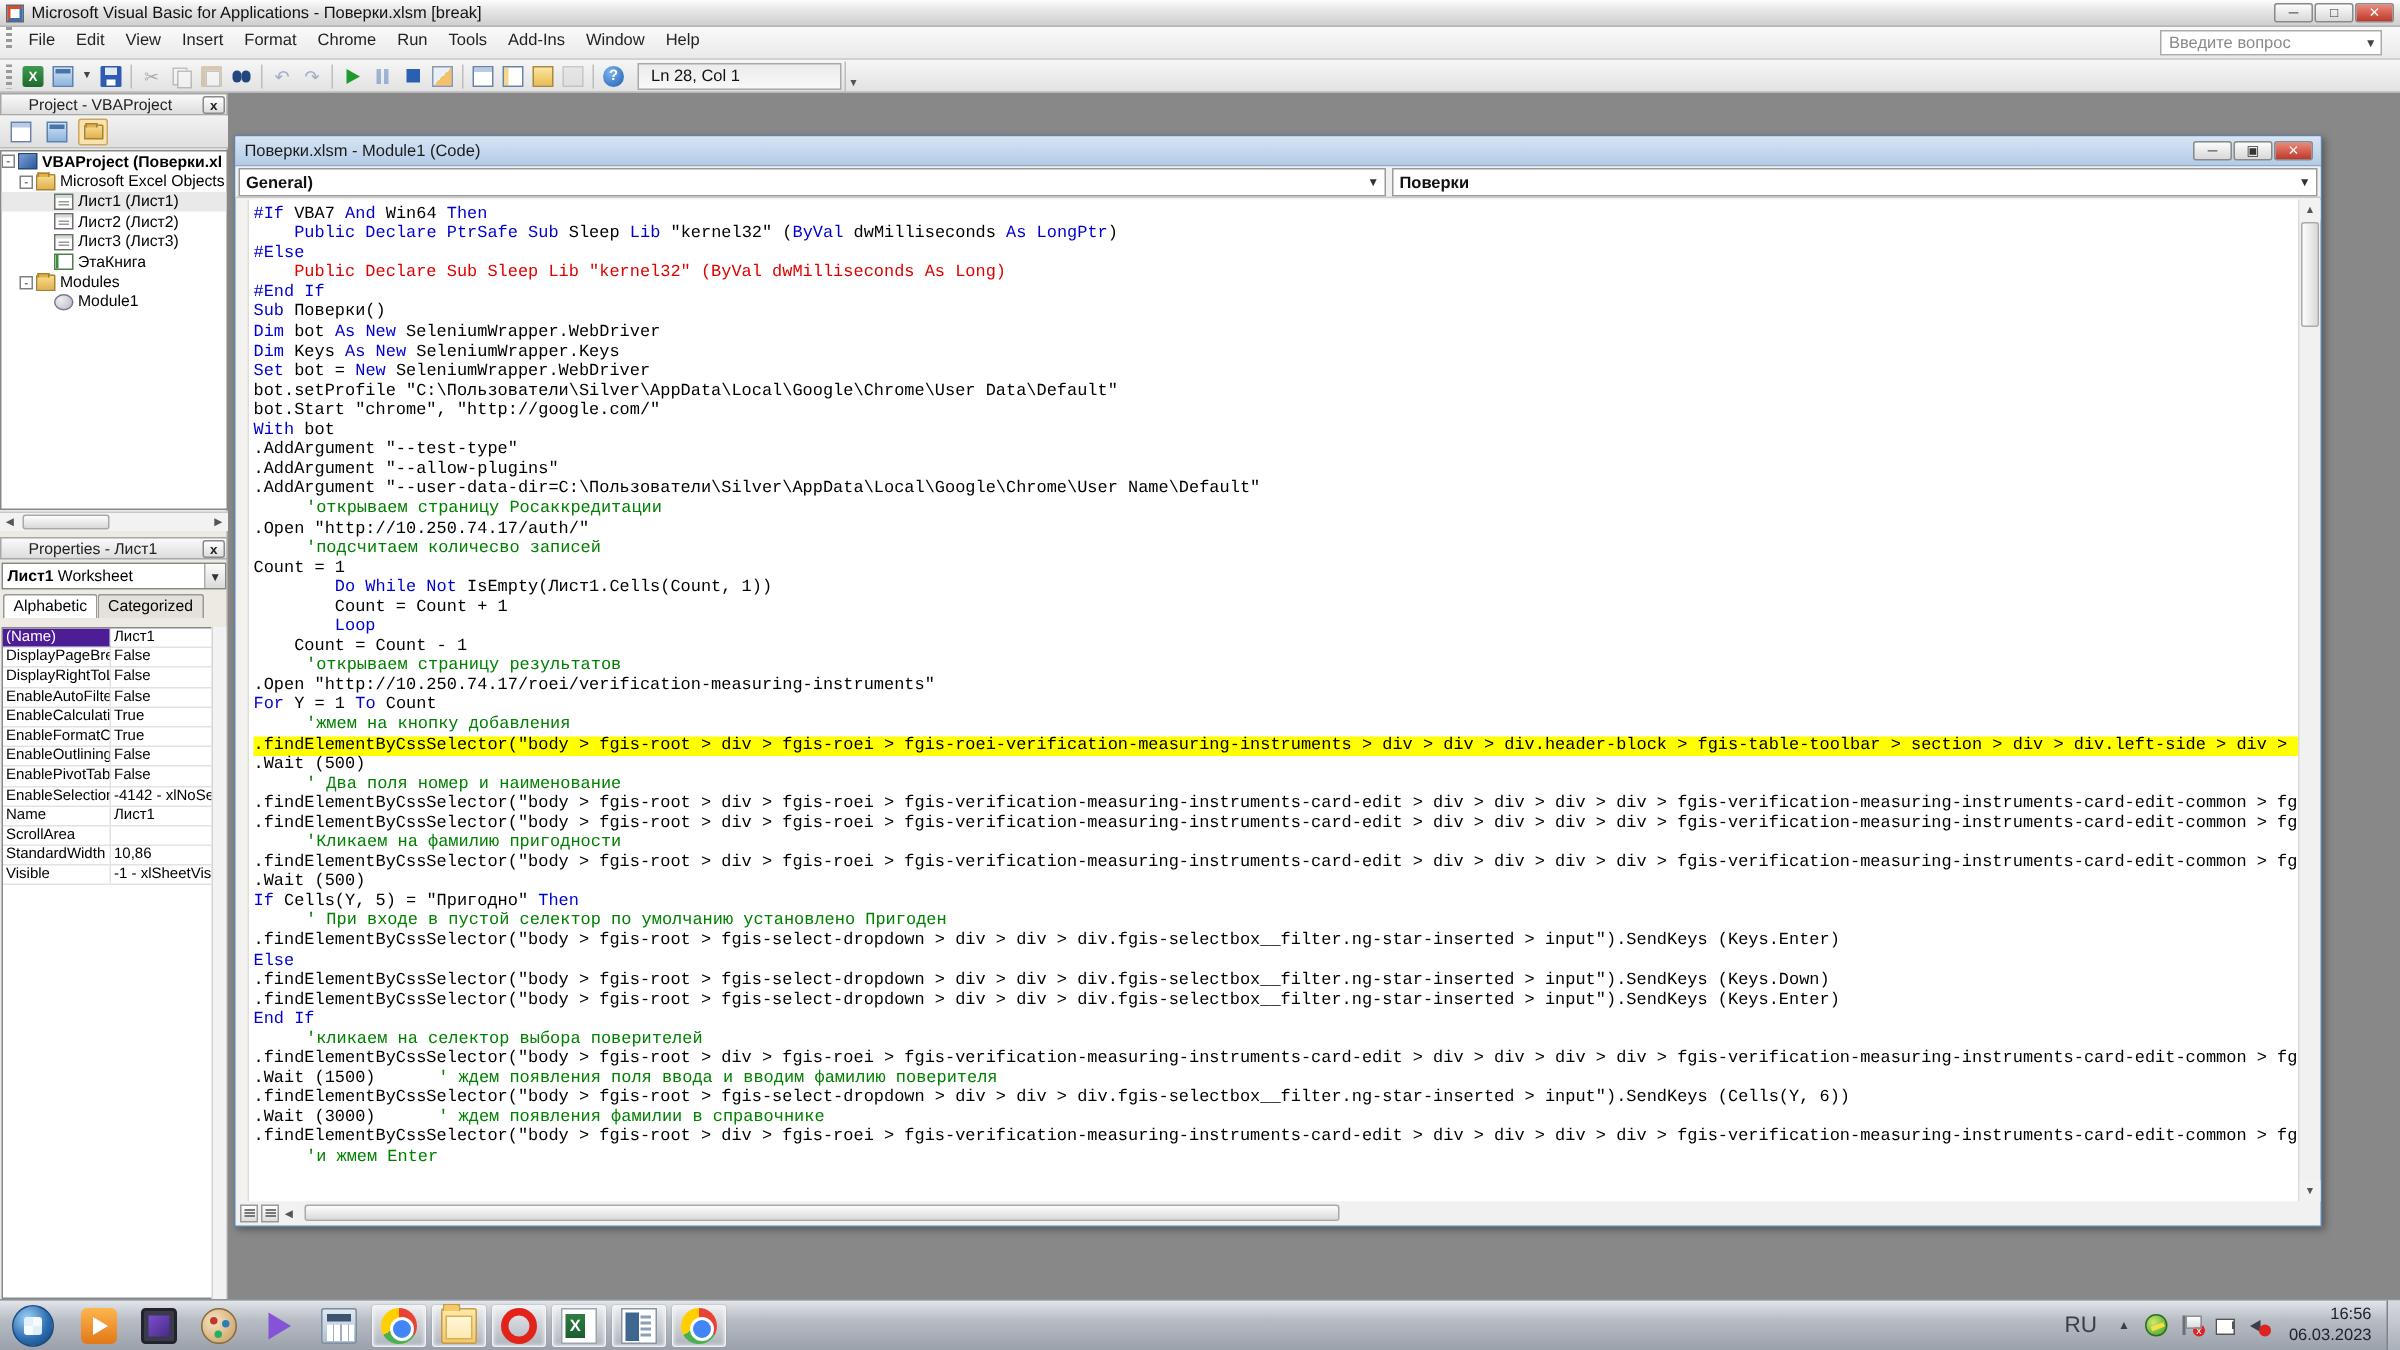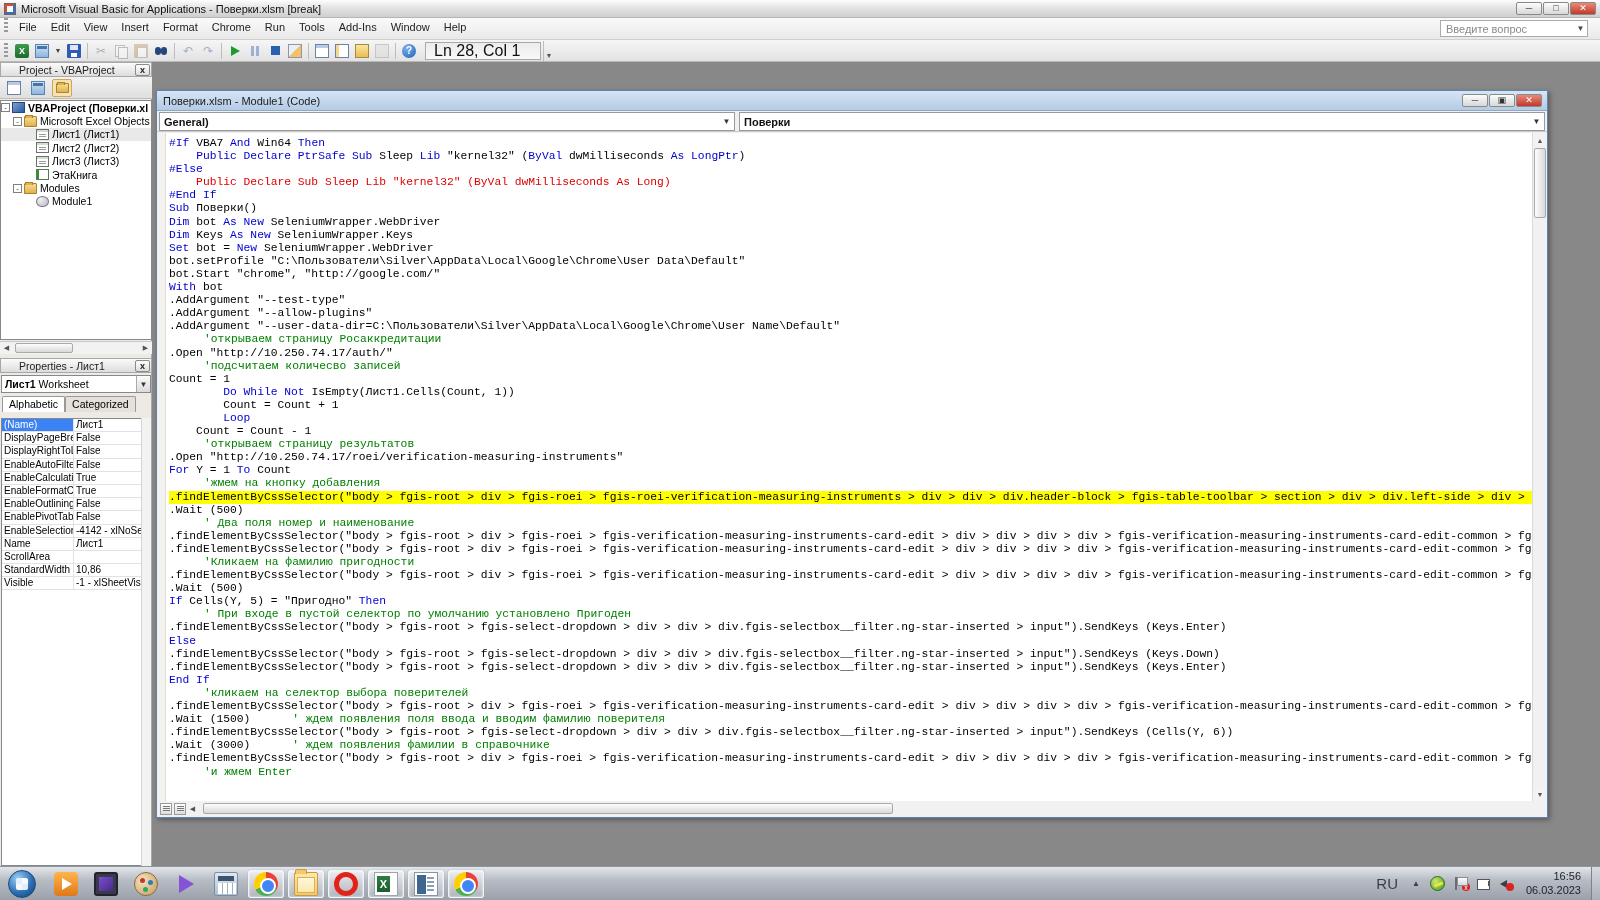--- a/index.html
+++ b/index.html
@@ -57,22 +57,22 @@
   .ic-redo::before{content:"\21B7";color:#2b4f8a;font-size:12px;}
   .ic-run::before{content:"";display:block;border-left:9px solid #1f9b2e;border-top:5px solid transparent;border-bottom:5px solid transparent;}
   .ic-break{display:flex;gap:2px;} .ic-break i{width:3px;height:10px;background:#2b5fb0;}
   .ic-reset::before{content:"";display:block;width:9px;height:9px;background:#2b5fb0;}
   .ic-design { background:linear-gradient(135deg,#e8f0fa 50%,#f5c06a 50%); border:1px solid #8a97ad; }
   .ic-projx { background:#fff; border:1px solid #6b82a8; box-shadow:inset 0 3px 0 #b9cbe4; }
   .ic-propw { background:#fff; border:1px solid #6b82a8; box-shadow:inset 3px 0 0 #f2d98a; }
   .ic-objb { background:linear-gradient(#fbe6a2,#e8bd55); border:1px solid #a98a3a; }
   .ic-tbox { background:#d8d8d8; border:1px solid #909090; }
   .ic-help { width:14px;height:14px;border-radius:50%;background:radial-gradient(circle at 35% 30%,#7db3ef,#1d5fb4);color:#fff;font-weight:bold;font-size:10px;display:flex;align-items:center;justify-content:center; }
-  #lncol { width:116px; height:18px; margin-left:6px; border:1px solid #A9A9A9; background:linear-gradient(#ECECEC,#F8F8F8);
-    display:flex; align-items:center; padding-left:8px; font-size:16px; color:#111; }
+  #lncol { width:136px; height:18px; margin-left:6px; border:1px solid #A9A9A9; background:linear-gradient(#ECECEC,#F8F8F8);
+    display:flex; align-items:center; padding-left:8px; font-size:11px; color:#111; }
   .tb-overflow { width:11px; height:20px; margin-left:2px; border-left:1px solid #BDBDBD; display:flex; align-items:flex-end; justify-content:center; font-size:7px; color:#555; padding-bottom:2px; }
 
   
   #left-col { position:absolute; left:0; top:62px; width:152px; height:804px; background:#EDEAE3; border-right:1px solid #A8A8A8; }
   .panel-hdr { height:15px; background:linear-gradient(#FBFBFB,#DDDDDD); border:1px solid #A8A8A8;
     display:flex; align-items:center; font-size:10.5px; color:#222; padding-left:18px; }
   .panel-hdr .x { margin-left:auto; width:15px; height:12px; margin-right:1px; border:1px solid #8a8a8a; border-radius:2px;
     background:linear-gradient(#fff,#ddd); font-size:9px; font-weight:bold; display:flex; align-items:center; justify-content:center; }
   #project-panel { position:absolute; left:0; top:0; width:152px; height:292px; }
   #proj-tools { height:22px; background:linear-gradient(#F2F2F2,#DFDFDF); border-bottom:1px solid #BEBEBE; display:flex; align-items:center; padding-left:3px; gap:2px; }
@@ -100,35 +100,35 @@
   #prop-combo { height:18px; margin:2px 1px; background:#fff; border:1px solid #888; font-size:10.5px;
     display:flex; align-items:center; padding-left:3px; }
   #prop-combo .dd { margin-left:auto; width:14px; height:100%; display:flex; align-items:center; justify-content:center; font-size:8px; color:#333; background:linear-gradient(#FBFBFB,#DADADA); border-left:1px solid #aaa; }
   #prop-tabs { height:17px; display:flex; align-items:flex-end; padding-left:2px; font-size:10.5px; }
   .ptab { padding:1px 6px 2px; border:1px solid #999; border-bottom:none; background:#E4E1DA; border-radius:2px 2px 0 0; }
   .ptab.active { background:#fff; position:relative; z-index:2; }
   #prop-grid { position:absolute; left:1px; top:60px; right:1px; bottom:0; background:#fff; border:1px solid #888; overflow:hidden; }
   .prow { display:flex; height:13.2px; font-size:10px; border-bottom:1px solid #E2E2E2; }
   .prow .pn { width:72px; flex:none; padding-left:2px; border-right:1px solid #E2E2E2; overflow:hidden; white-space:nowrap; }
   .prow .pv { flex:1; padding-left:2px; overflow:hidden; white-space:nowrap; }
-  .prow.sel .pn { background:#3b82f6; color:#fff; }
+  .prow.sel .pn { background:#4c1d95; color:#fff; }
   #prop-vscroll { position:absolute; right:1px; top:60px; width:10px; bottom:0; background:#F2F2F2; border-left:1px solid #D5D5D5; }
 
   
   #mdi { position:absolute; left:152px; top:62px; width:1448px; height:804px; background:#888888; }
   #code-window { position:absolute; left:4px; top:28px; width:1392px; height:728px;
     background:#F0F0F0; border:1px solid #5E84AE; box-shadow:2px 2px 5px rgba(0,0,0,.35); }
   #cw-titlebar { height:20px; background:linear-gradient(#D7E5F4,#B3CBE6); border-bottom:1px solid #8FA8C4;
     display:flex; align-items:center; font-size:11px; color:#1b1b1b; padding-left:6px; }
   #cw-titlebar .win-btns { position:absolute; right:5px; top:3px; }
   #cw-combos { height:21px; display:flex; background:#F0F0F0; border-bottom:1px solid #C9C9C9; }
   .combo { background:#fff; border:1px solid #9A9A9A; height:19px; margin:1px 2px; display:flex; align-items:center; font-size:11px; font-weight:bold; color:#111; }
   .combo span { flex:1; padding-left:4px; white-space:nowrap; overflow:hidden; }
   .combo .dd { width:15px; height:100%; display:flex; align-items:center; justify-content:center; font-size:8px; color:#333; }
-  #combo-left { width:576px; }
+  #combo-left { width:765px; }
   #combo-right { flex:1; }
   #cw-body { position:absolute; left:1px; top:42px; right:1px; bottom:16px; background:#fff; }
   #code-margin { position:absolute; left:0; top:0; width:8px; bottom:0; background:#F4F2EE; border-right:1px solid #E0DDD6; }
   #code-scroll { position:absolute; left:9px; top:0; right:14px; bottom:0; overflow:hidden; padding:4px 0 0 2px; }
   .cl { height:13.1px; line-height:13.1px; white-space:pre; font-family:"Liberation Mono","DejaVu Sans Mono",monospace; font-size:11.3px; }
   .cl.hl { background:#FFFF00; }
   .seg-k { color:#0000D0; } .seg-t { color:#000; } .seg-c { color:#008000;margin-left:35px; } .seg-e { color:#E00000; }
   #cw-vscroll { position:absolute; right:0; top:0; width:14px; bottom:0; background:#F1F1F1; border-left:1px solid #DADADA; }
   #cw-vscroll .sb-arrow { width:14px; height:14px; }
   #cw-vscroll .down { position:absolute; bottom:0; }

